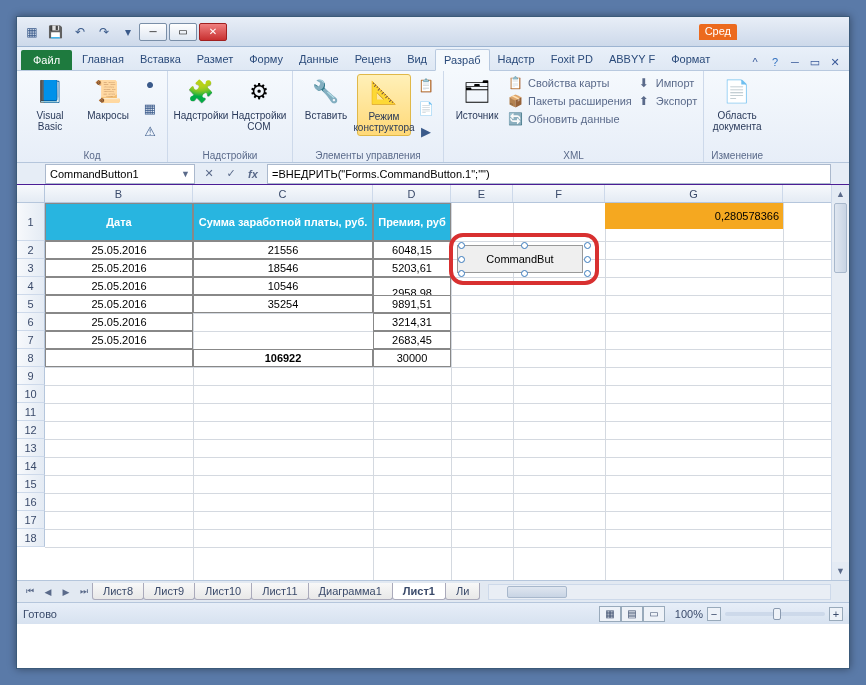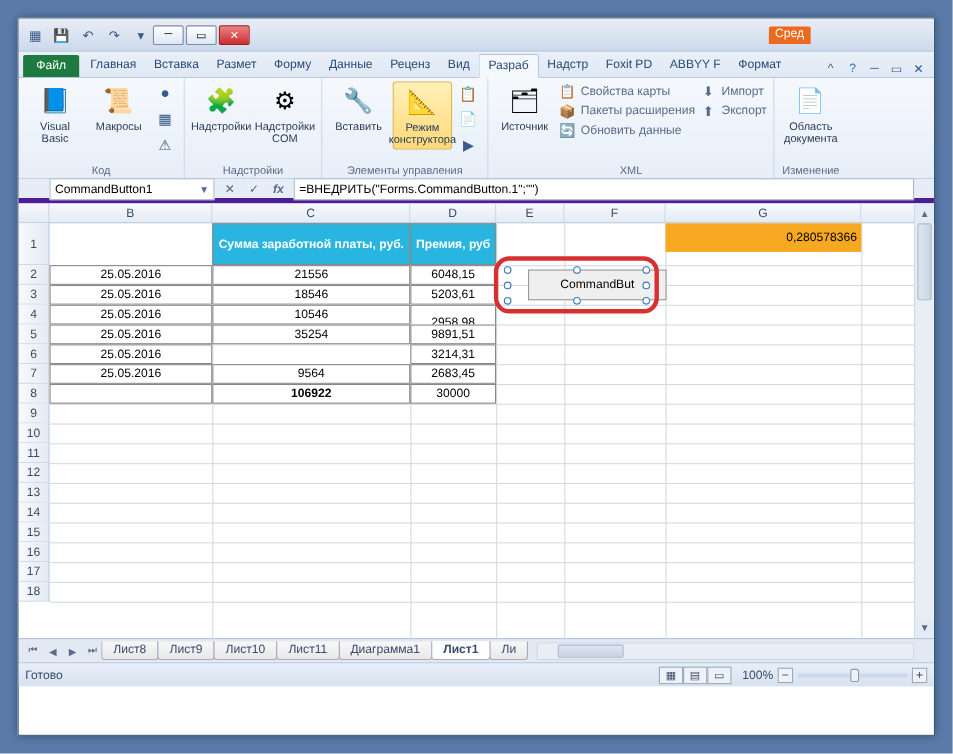--- a/index.html
+++ b/index.html
@@ -27,21 +27,21 @@
 .rib-group .group-label { text-align: center; font-size: 10px; color: #5a6a8a; padding: 1px 0; }
 .big-btn { display: flex; flex-direction: column; align-items: center; width: 54px; padding: 2px; cursor: pointer; border-radius: 3px; }
 .big-btn.active { background: linear-gradient(#fff0b8,#ffd978); border: 1px solid #e0b848; }
 .big-btn .bicon { width: 32px; height: 32px; display: flex; align-items: center; justify-content: center; font-size: 22px; }
 .big-btn .blabel { font-size: 10px; text-align: center; line-height: 11px; color: #2a3a5a; margin-top: 2px; }
 .small-col { display: flex; flex-direction: column; gap: 1px; }
 .small-btn { width: 22px; height: 22px; display: flex; align-items: center; justify-content: center; font-size: 13px; cursor: pointer; color: #3a5a8a; }
 .xml-row { display: flex; align-items: center; gap: 4px; font-size: 11px; color: #5a6a8a; padding: 1px 0; cursor: pointer; }
 .xml-row .xicon { width: 16px; height: 16px; display: flex; align-items: center; justify-content: center; font-size: 12px; }
 
-.namebox-row { height: 22px; background: #e6edf6; border-bottom: 5px solid #4c1d95; display: flex; align-items: center; }
+.namebox-row { height: 22px; background: #e6edf6; border-bottom: 1px solid #4c1d95; display: flex; align-items: center; }
 .namebox { width: 150px; height: 20px; background: #fff; border: 1px solid #abb9cd; margin-left: 28px; font-size: 11px; padding: 0 4px; display: flex; align-items: center; justify-content: space-between; }
 .namebox .dd { color: #5a6a8a; font-size: 9px; }
 .fx-icons { display: flex; gap: 2px; padding: 0 4px; }
 .fx-btn { width: 20px; height: 18px; display: flex; align-items: center; justify-content: center; font-size: 11px; color: #5a6a8a; cursor: pointer; }
 .fx-btn.fx { font-style: italic; font-weight: bold; }
 .formula-bar { flex: 1; height: 20px; background: #fff; border: 1px solid #abb9cd; font-size: 11px; padding: 0 4px; display: flex; align-items: center; margin-right: 18px; }
 
 .grid-area { position: relative; height: 395px; background: #fff; overflow: hidden; }
 .col-headers { position: absolute; top: 0; left: 28px; right: 18px; height: 18px; display: flex; background: linear-gradient(#f7f9fc,#e4ebf4); border-bottom: 1px solid #b5c6dc; }
 .col-h { border-right: 1px solid #cdd9ea; display: flex; align-items: center; justify-content: center; font-size: 11px; color: #3a4a6a; cursor: pointer; }
@@ -286,44 +286,44 @@
         <div class="gridline-h" style="top: 290px;"></div>
         <div class="gridline-h" style="top: 308px;"></div>
         <div class="gridline-h" style="top: 326px;"></div>
         <div class="gridline-h" style="top: 344px;"></div>
         <div class="gridline-v" style="left: 148px;"></div>
         <div class="gridline-v" style="left: 328px;"></div>
         <div class="gridline-v" style="left: 406px;"></div>
         <div class="gridline-v" style="left: 468px;"></div>
         <div class="gridline-v" style="left: 560px;"></div>
         <div class="gridline-v" style="left: 738px;"></div>
+        <div class="table-hdr" style="left: 0px; top: 0px; width: 148px; height: 38px;">Дата</div>
         <div class="table-hdr" style="left: 328px; top: 0px; width: 78px; height: 38px;">Премия, руб</div>
         <div class="table-hdr" style="left: 148px; top: 0px; width: 180px; height: 38px;">Сумма заработной платы, руб.</div>
         <div class="table-cell" style="left: 0px; top: 38px; width: 148px; height: 18px;">25.05.2016</div>
         <div class="table-cell" style="left: 148px; top: 38px; width: 180px; height: 18px;">21556</div>
         <div class="table-cell" style="left: 328px; top: 38px; width: 78px; height: 18px;">6048,15</div>
         <div class="table-cell" style="left: 0px; top: 56px; width: 148px; height: 18px;">25.05.2016</div>
         <div class="table-cell" style="left: 148px; top: 56px; width: 180px; height: 18px;">18546</div>
         <div class="table-cell" style="left: 328px; top: 56px; width: 78px; height: 18px;">5203,61</div>
         <div class="table-cell" style="left: 0px; top: 74px; width: 148px; height: 18px;">25.05.2016</div>
         <div class="table-cell" style="left: 148px; top: 74px; width: 180px; height: 18px;">10546</div>
         <div class="table-cell" style="left: 328px; top: 74px; width: 78px; height: 32px;">2958,98</div>
         <div class="table-cell" style="left: 0px; top: 92px; width: 148px; height: 18px;">25.05.2016</div>
         <div class="table-cell" style="left: 148px; top: 92px; width: 180px; height: 18px;">35254</div>
         <div class="table-cell" style="left: 328px; top: 92px; width: 78px; height: 18px;">9891,51</div>
         <div class="table-cell" style="left: 0px; top: 110px; width: 148px; height: 18px;">25.05.2016</div>
         <div class="table-cell" style="left: 328px; top: 110px; width: 78px; height: 18px;">3214,31</div>
         <div class="table-cell" style="left: 0px; top: 128px; width: 148px; height: 18px;">25.05.2016</div>
-        <div class="table-cell" style="left: 148px; top: 128px; width: 180px; height: 18px;">9564</div>
         <div class="table-cell" style="left: 328px; top: 128px; width: 78px; height: 18px;">2683,45</div>
         <div class="table-cell" style="left: 0px; top: 146px; width: 148px; height: 18px;"></div>
         <div class="table-cell bold" style="left: 148px; top: 146px; width: 180px; height: 18px;">106922</div>
         <div class="table-cell" style="left: 328px; top: 146px; width: 78px; height: 18px;">30000</div>
         <div class="orange-cell" style="left: 560px; top: 0px; width: 178px; height: 26px;">0,280578366</div>
-        <div class="activex-btn" style="left: 435px; top: 42px; width: 126px; height: 28px;">CommandBut</div>
+        <div class="activex-btn" style="left: 412px; top: 42px; width: 126px; height: 28px;">CommandBut</div>
         <div class="sel-handle" style="left: 413px; top: 39px;"></div>
         <div class="sel-handle" style="left: 476px; top: 39px;"></div>
         <div class="sel-handle" style="left: 539px; top: 39px;"></div>
         <div class="sel-handle" style="left: 413px; top: 53px;"></div>
         <div class="sel-handle" style="left: 539px; top: 53px;"></div>
         <div class="sel-handle" style="left: 413px; top: 67px;"></div>
         <div class="sel-handle" style="left: 476px; top: 67px;"></div>
         <div class="sel-handle" style="left: 539px; top: 67px;"></div>
         <div class="highlight-ring" style="left: 404px; top: 30px; width: 150px; height: 52px;"></div>
       </div>

